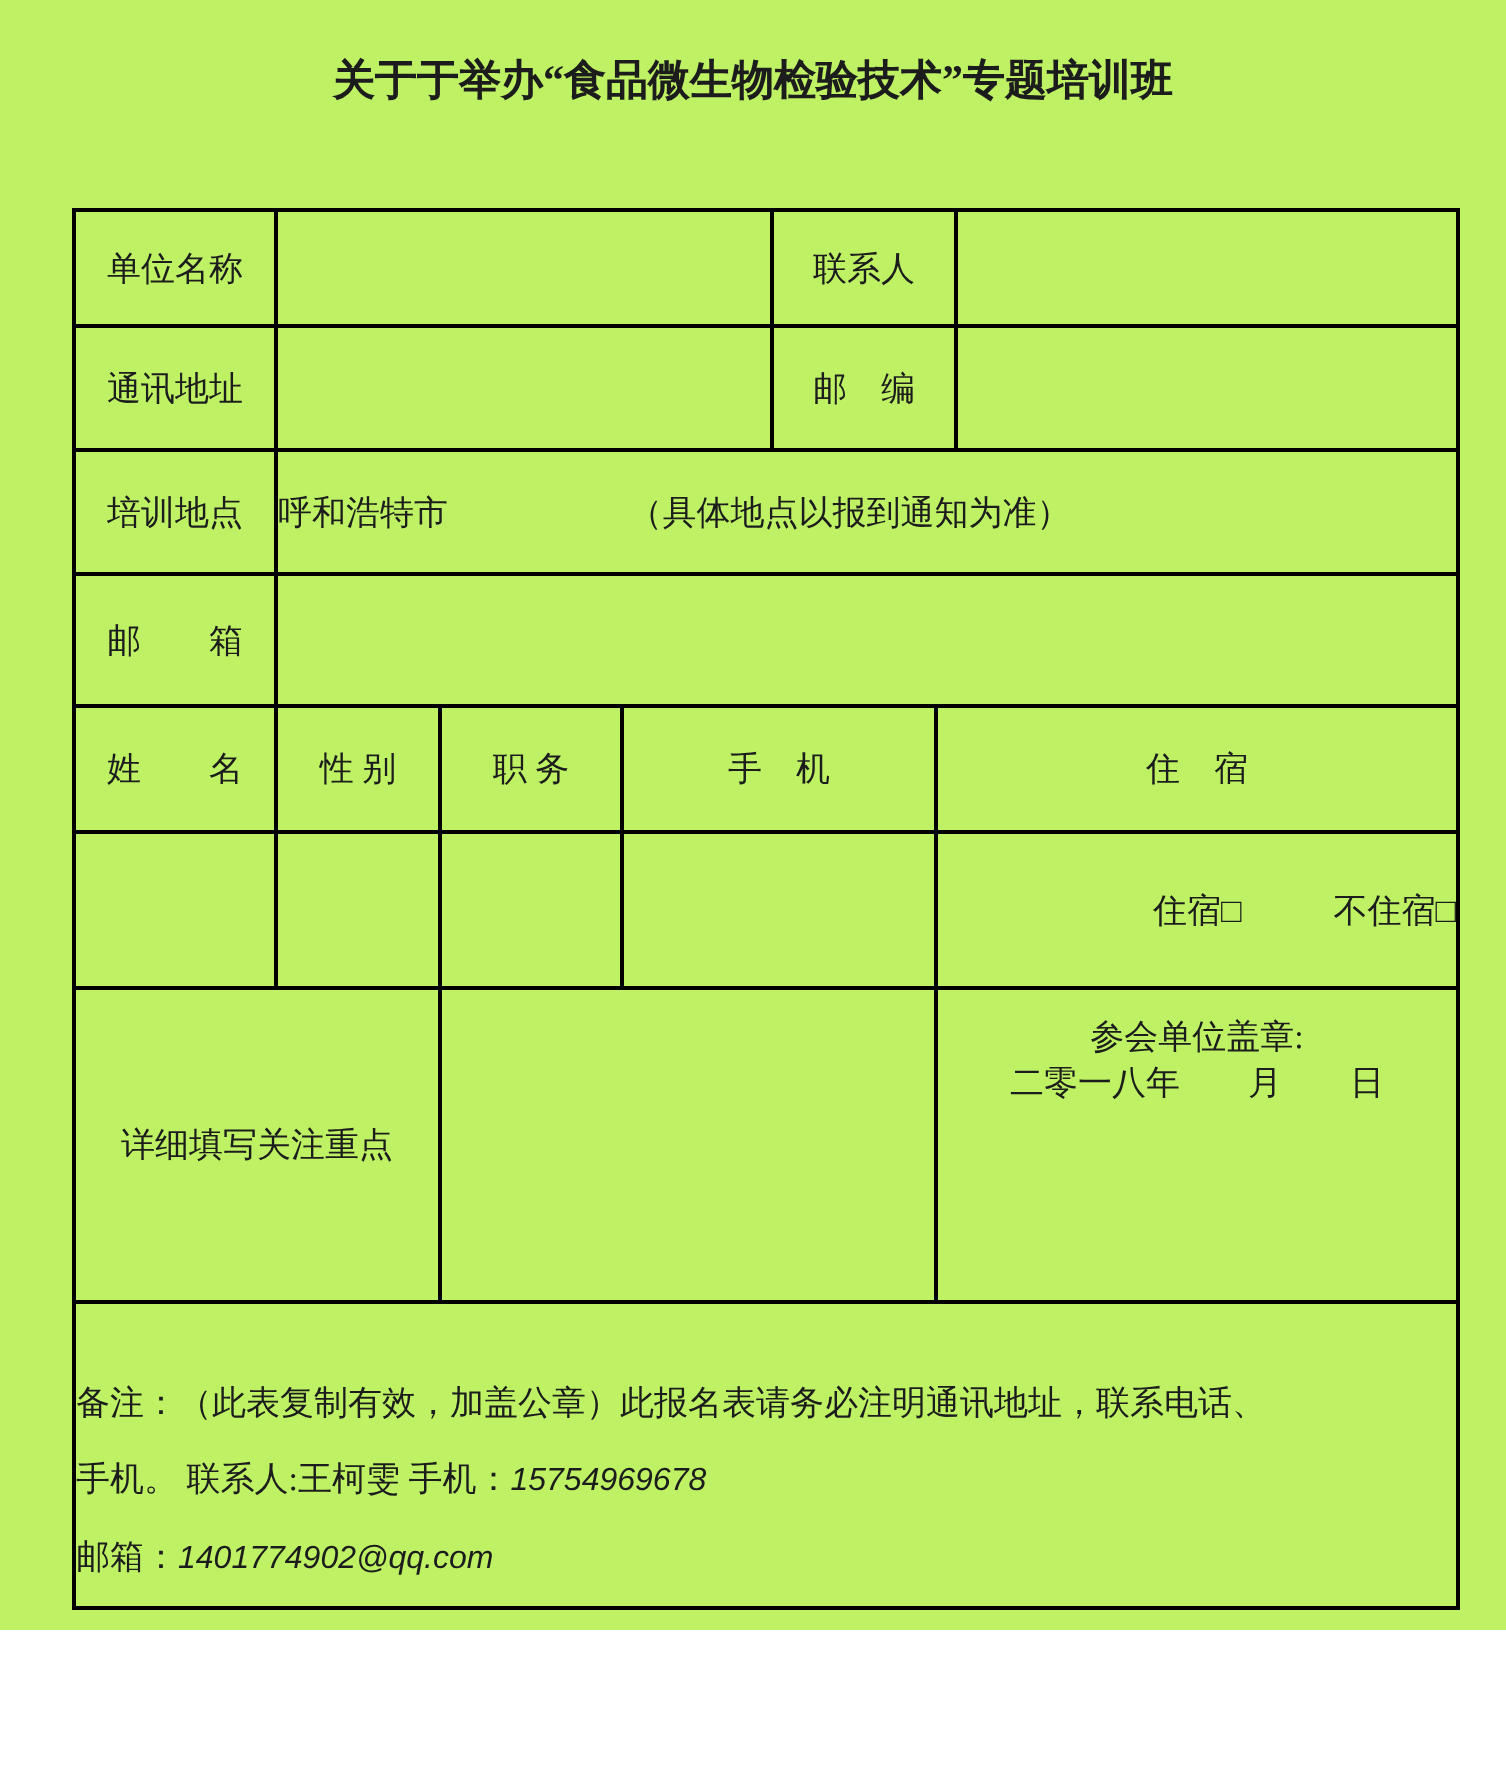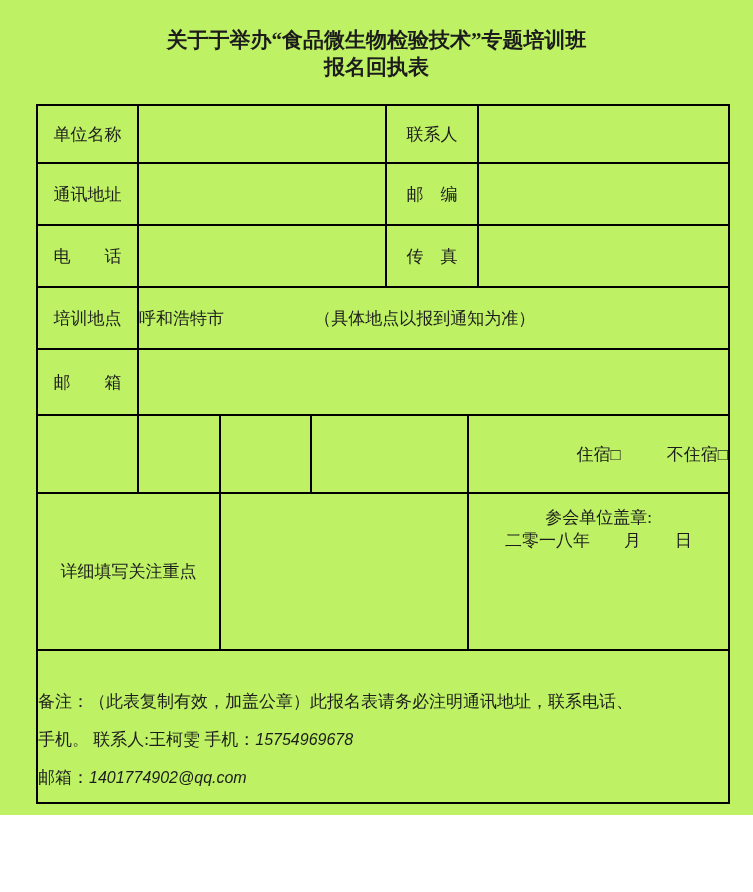--- a/index.html
+++ b/index.html
@@ -59,21 +59,20 @@
   }
   .num{font-family:"Liberation Sans","DejaVu Sans",sans-serif;font-size:16px;font-style:italic;}
 </style>
 </head>
 <body>
 
 <div class="page">
 
   <div class="title-block">
     <div>关于于举办“食品微生物检验技术”专题培训班</div>
-    <div>报名回执表</div>
   </div>
 
   <table class="form">
     <colgroup>
       <col style="width:101px">
         <col style="width:82px">
         <col style="width:91px">
       <col style="width:75px">
         <col style="width:82px">
         <col style="width:10px">
@@ -88,40 +87,41 @@
       <td></td>
     </tr>
 
     <tr style="height:62px">
       <td class="lbl">通讯地址</td>
       <td colspan="3"></td>
       <td colspan="2" class="lbl">邮　编</td>
       <td></td>
     </tr>
 
-    <tr style="height:62px">
-      <td class="lbl">电　　话</td>
-      <td colspan="3"></td>
-      <td colspan="2" class="lbl">传　真</td>
-      <td></td>
-    </tr>
 
     <tr style="height:62px">
       <td class="lbl">培训地点</td>
       <td colspan="6" class="venue-cell">
         <span>呼和浩特市</span>
         <span class="venue-note">（具体地点以报到通知为准）</span>
       </td>
     </tr>
 
     <tr style="height:66px">
       <td class="lbl">邮　　箱</td>
       <td colspan="6"></td>
     </tr>
 
+    <tr style="height:63px">
+      <td class="hdr">姓　　名</td>
+      <td class="hdr">性 别</td>
+      <td class="hdr">职 务</td>
+      <td colspan="2" class="hdr">手　机</td>
+      <td colspan="2" class="hdr">住　宿</td>
+    </tr>
 
     <tr style="height:78px">
       <td></td>
       <td></td>
       <td></td>
       <td colspan="2"></td>
       <td colspan="2" class="lodging-cell">
         <span>住宿□</span><span class="opt-gap"></span><span>不住宿□</span>
       </td>
     </tr>

